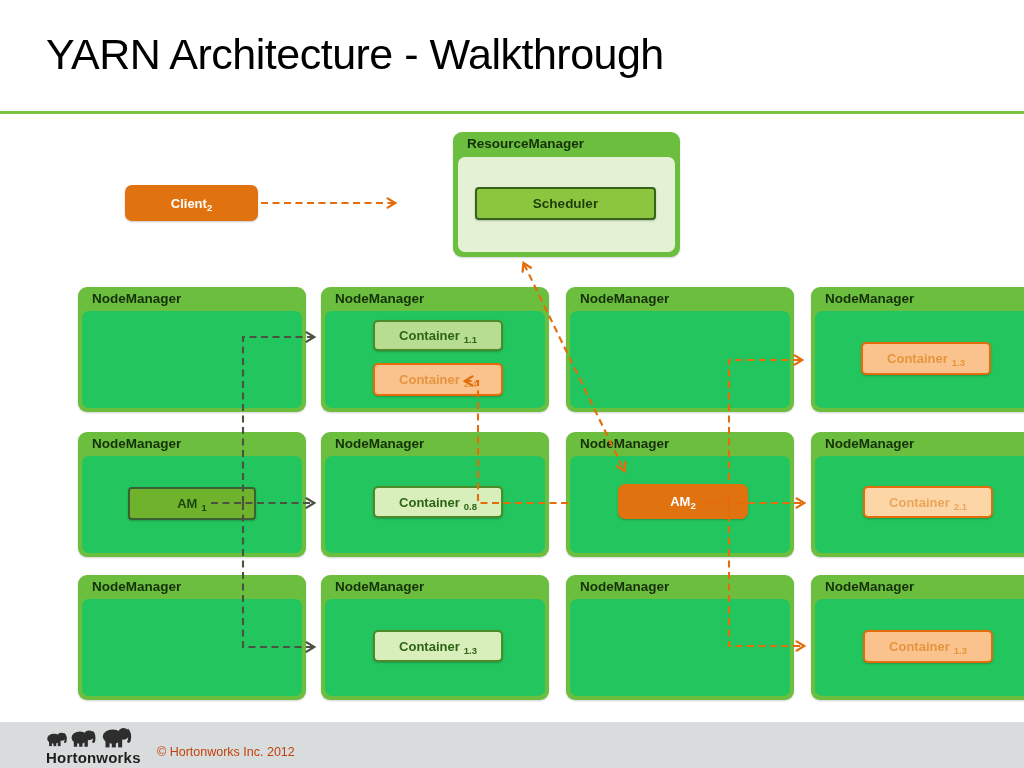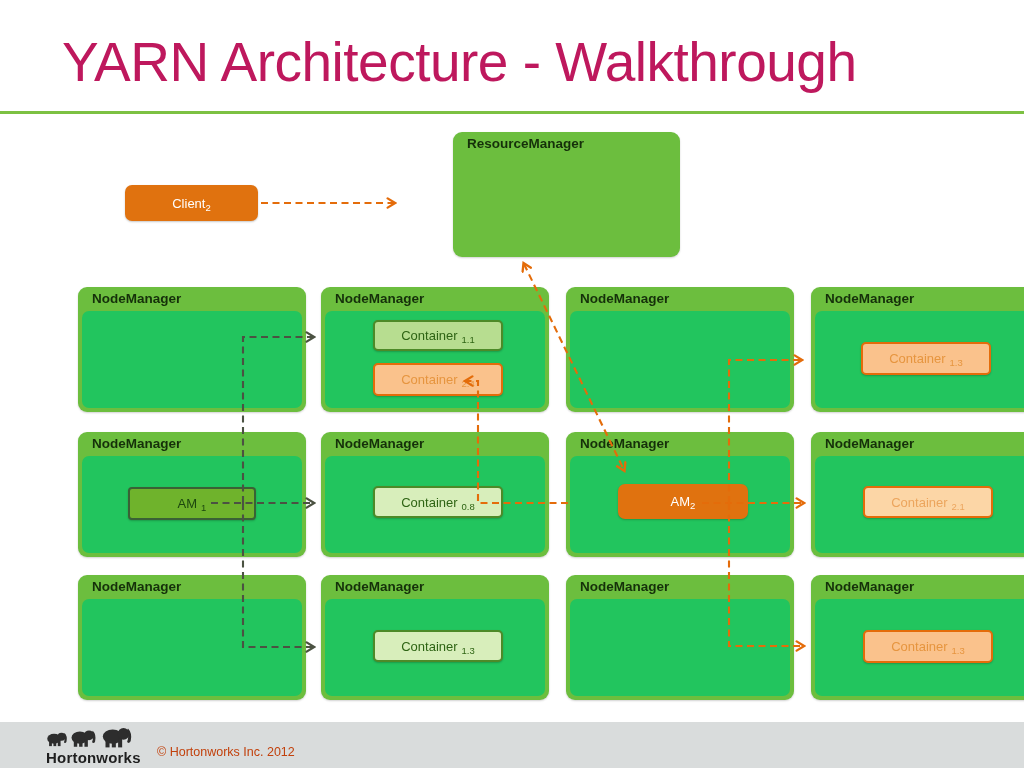--- a/index.html
+++ b/index.html
@@ -1,40 +1,40 @@
 <!DOCTYPE html>
 <html><head>
 <meta charset="utf-8">
 <style>
   html,body { margin:0; padding:0; background:#ffffff; }
   #stage {
     position:relative; width:1024px; height:768px; overflow:hidden;
     background:#ffffff; font-family:"Liberation Sans", sans-serif;
   }
   .title {
-    position:absolute; left:62px; top:30px; font-size:55px; font-weight:400;
-    color:#be185d; letter-spacing:-0.5px; white-space:nowrap;
+    position:absolute; left:46px; top:30px; font-size:43px; font-weight:400;
+    color:#000000; letter-spacing:-0.5px; white-space:nowrap;
   }
   .divider { position:absolute; left:0; top:111px; width:1024px; height:3px; background:#7CC142; }
 
   
   .frame { position:absolute; background:#6CBE3E; border-radius:9px; box-shadow:0 1px 2px rgba(0,0,0,.18);margin-left:48px; }
   .frame .frame-title {
     position:absolute; left:14px; top:4px; font-size:13.5px; font-weight:bold; color:#15300a;
   }
   .frame .frame-body {
     position:absolute; left:4px; right:4px; top:24px; bottom:4px;
     background:#22c55e; border-radius:7px;
   }
   .frame.rm .frame-body { background:#E4F1D5; left:5px; right:5px; bottom:5px; top:25px; }
 
   
   .cbox {
     position:absolute; display:flex; align-items:center; justify-content:center;
-    font-size:13px; font-weight:normal; border-radius:5px;
+    font-size:13px; font-weight:bold; border-radius:5px;
     box-shadow:0 1px 2px rgba(0,0,0,.22); box-sizing:border-box; white-space:nowrap;
   }
   .sub { font-size:9.5px; position:relative; top:4px; }
   .sub.gap { margin-left:4px; }
 
   .v-green-dark  { background:#B7DD90; border:2px solid #4D8A28; color:#2E6414; }
   .v-green-light { background:#D8EEBB; border:2px solid #4D8A28; color:#2E6414; }
   .v-orange      { background:#FAC28C; border:2px solid #E46C0A; color:#E6953F; }
   .v-orange-light{ background:#FCD6A6; border:2px solid #E46C0A; color:#ECA55D; }
   .v-solid-orange{ background:#E0720F; border:none; color:#ffffff; border-radius:7px; }
@@ -52,20 +52,25 @@
 </head>
 <body>
 
 <div id="stage">
 
   <div class="title">YARN Architecture - Walkthrough</div>
   <div class="divider"></div>
 
   <div class="frame rm" style="left:405px; top:132px; width:227px; height:125px;">
     <span class="frame-title">ResourceManager</span>
+    <div class="frame-body">
+      <div class="cbox v-scheduler" style="left:17px; top:30px; width:181px; height:33px;">
+        <span>Scheduler</span>
+      </div>
+    </div>
   </div>
 
   <div class="cbox v-solid-orange" style="left:125px; top:185px; width:133px; height:36px;">
     <span>Client</span>
       <span class="sub">2</span>
   </div>
 
   <div class="frame" style="left:30px; top:287px; width:228px; height:125px;">
     <span class="frame-title">NodeManager</span>
     <div class="frame-body"></div>

